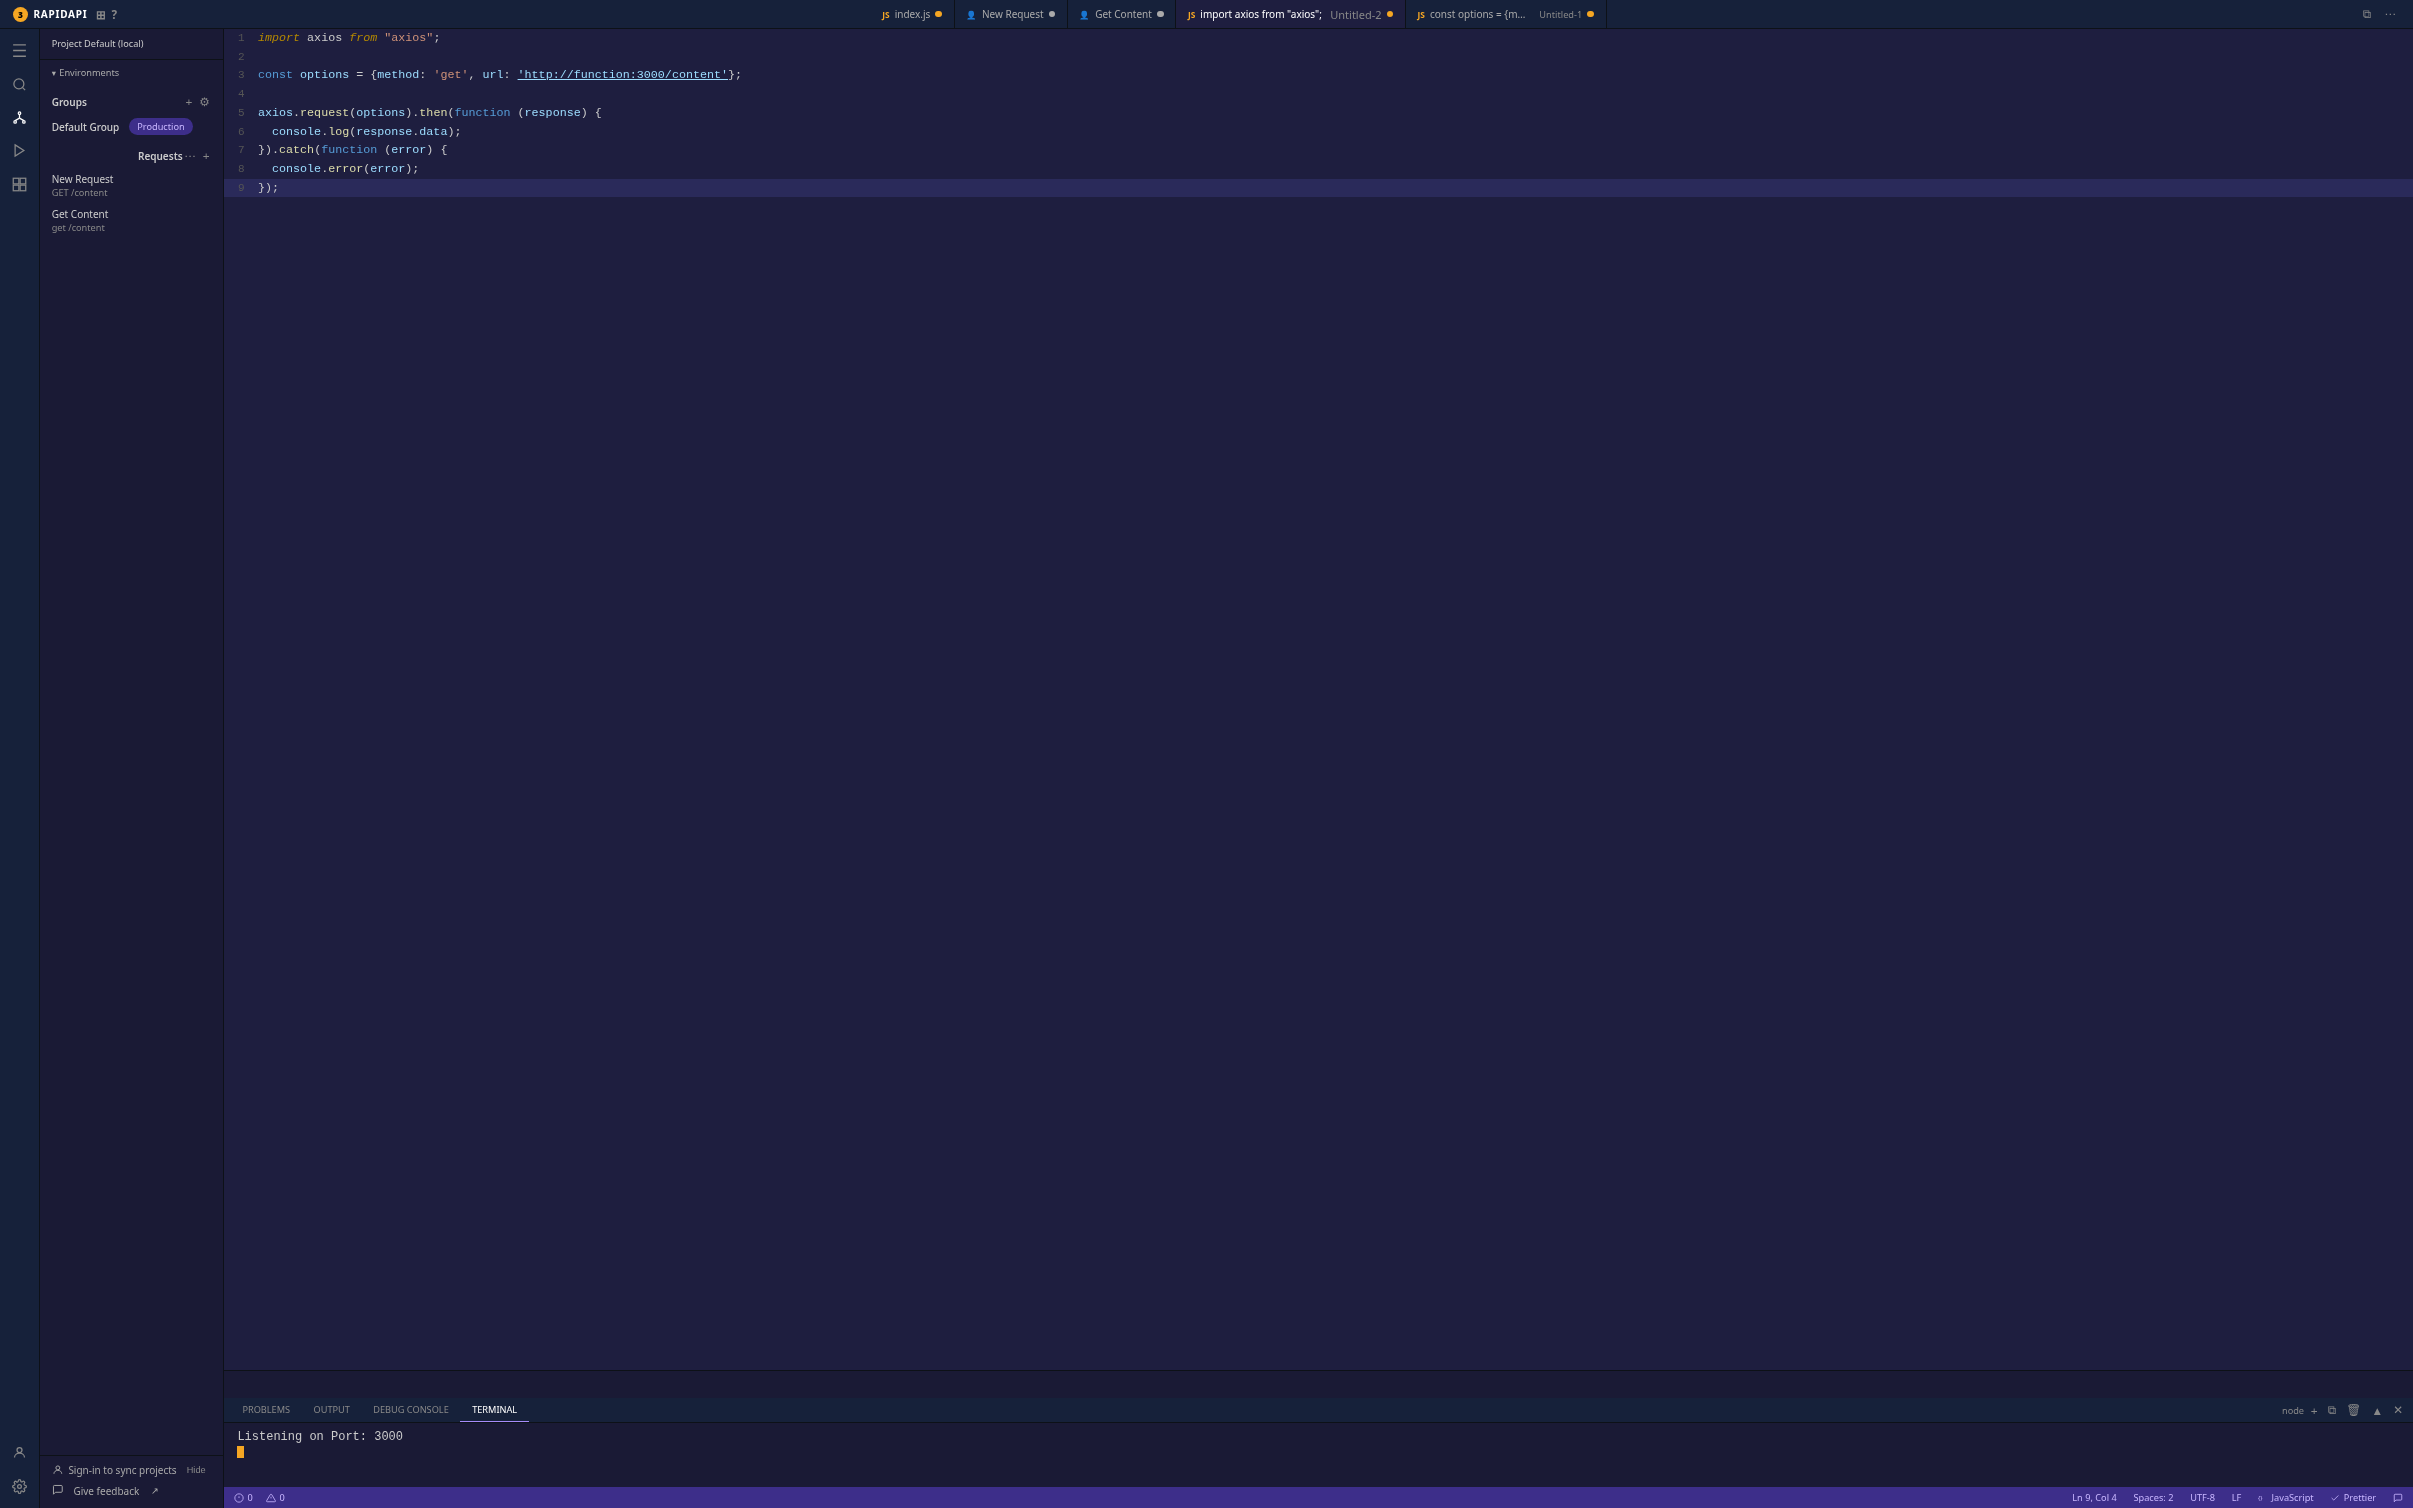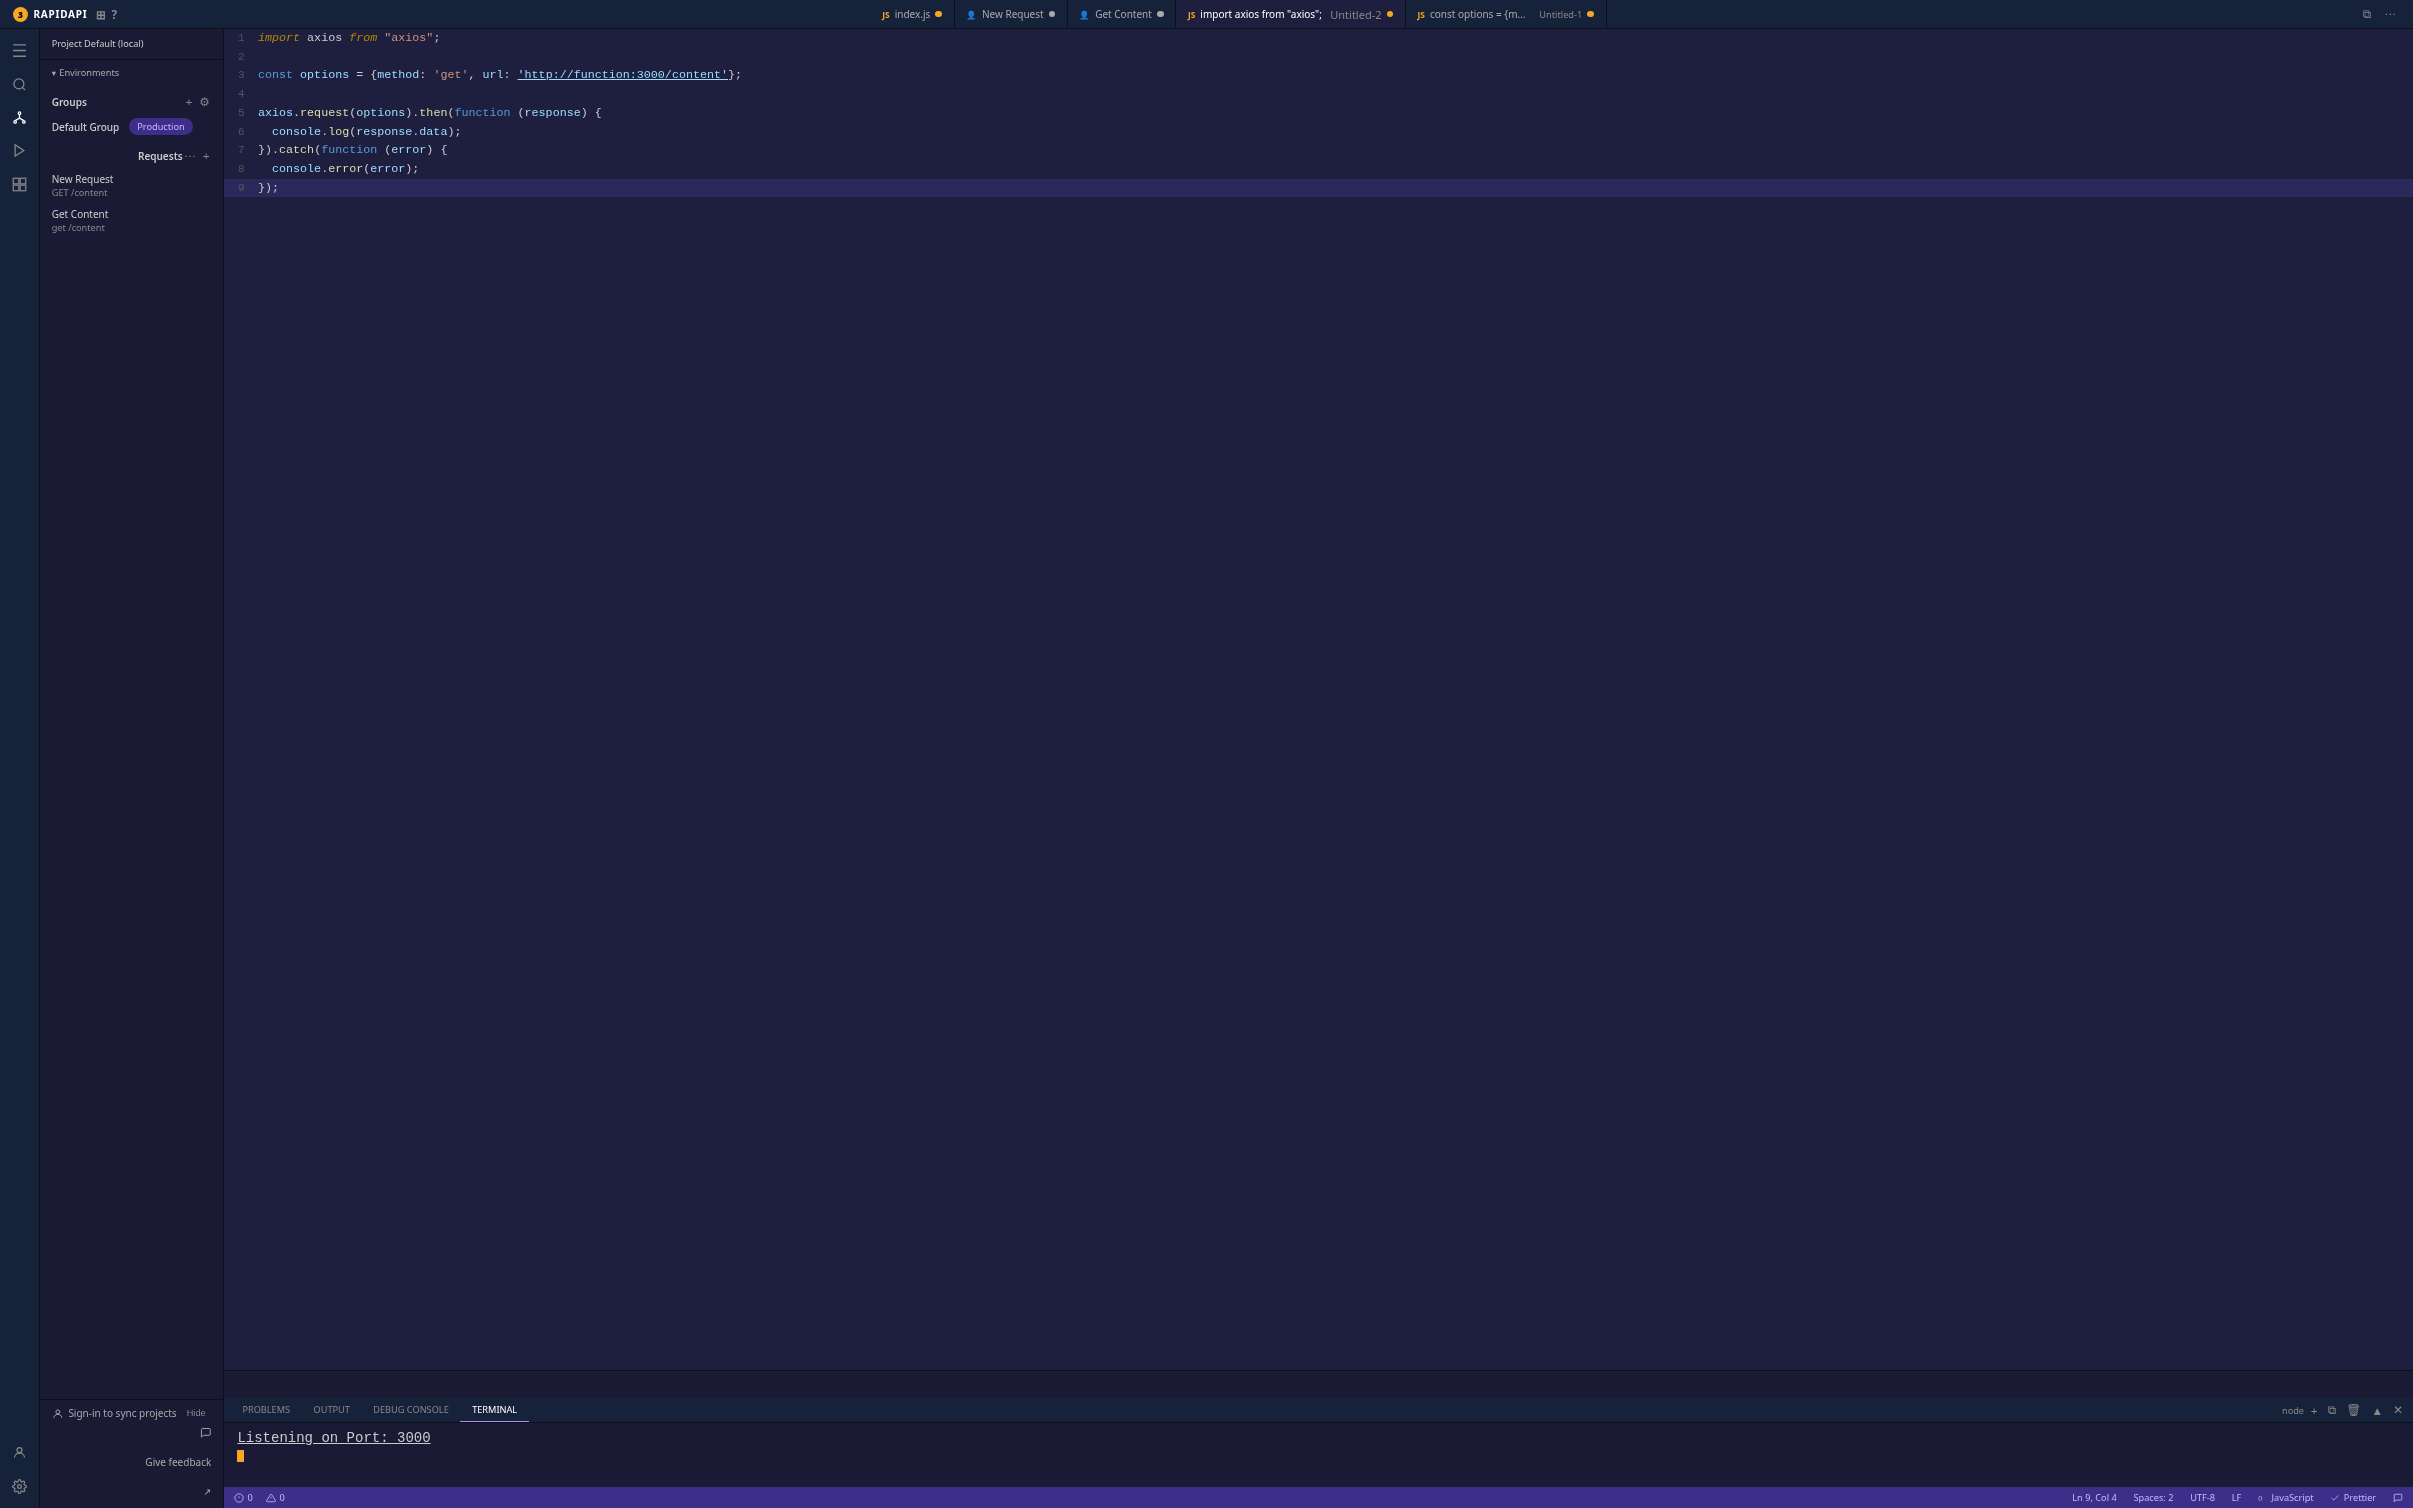--- a/index.html
+++ b/index.html
@@ -372,23 +372,22 @@
     .panel-actions {
       margin-left: auto;
       display: flex;
       align-items: center;
       gap: 3.4px;
     }
     .panel-content {
       flex: 1;
       padding: 6.7px 13.4px;
       font-family: 'Consolas', 'Courier New', monospace;
-      font-size: 14px;
+      font-size: 12px;
       overflow: auto;
-      text-decoration: underline;
     }
     .terminal-line {
       color: #ccc;
       margin-bottom: 1.7px;
     }
     .terminal-cursor {
       display: inline-block;
       width: 6.7px;
       height: 11.7px;
       background: #f5a623;
@@ -417,27 +416,26 @@
     .hide-btn {
       display: flex;
       align-items: center;
       gap: 3.4px;
       font-size: 10px;
       color: #aaa;
       cursor: pointer;
     }
     .feedback-btn {
       display: flex;
-      align-items: flex-end;
-      gap: 16px;
+      align-items: flex-start;
+      gap: 10px;
       font-size: 10px;
       color: #aaa;
       cursor: pointer;
       padding: 3.4px 0;
-      flex-direction: column;
     }
 
     .warning-count {
       display: flex;
       align-items: center;
       gap: 3.4px;
     }
 
     
     ::-webkit-scrollbar { width: 5px; height: 5px; }

